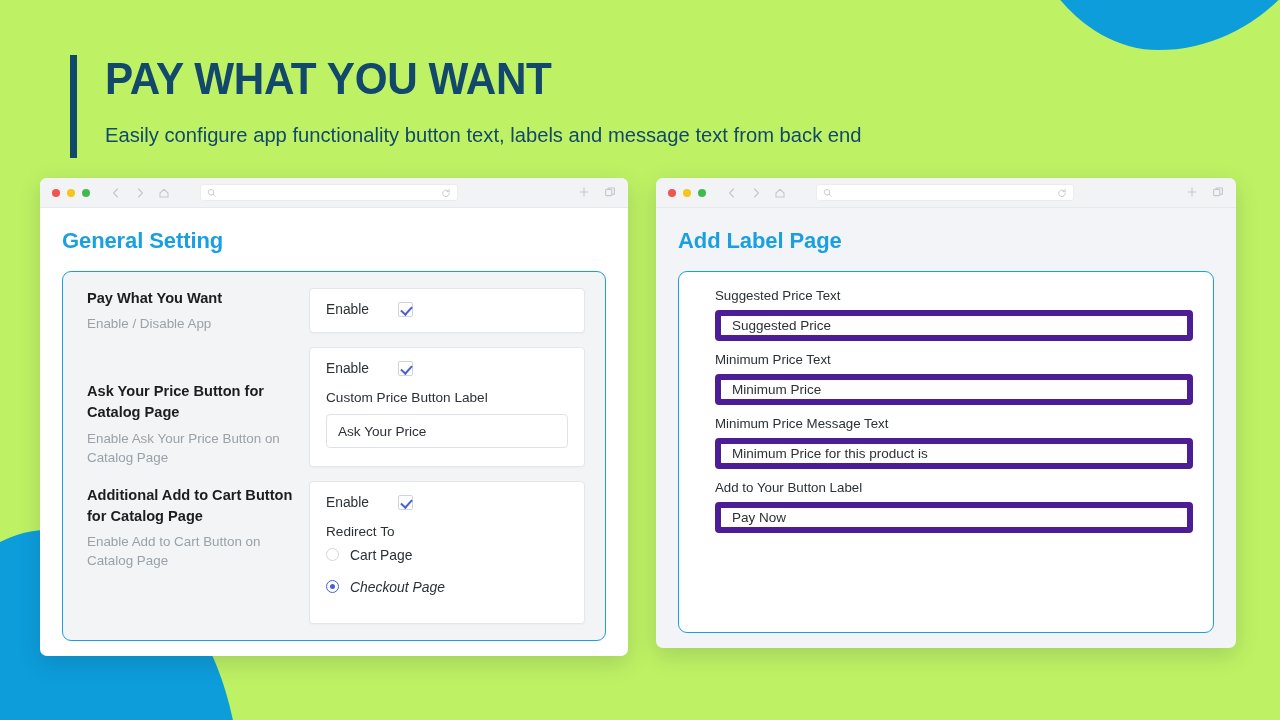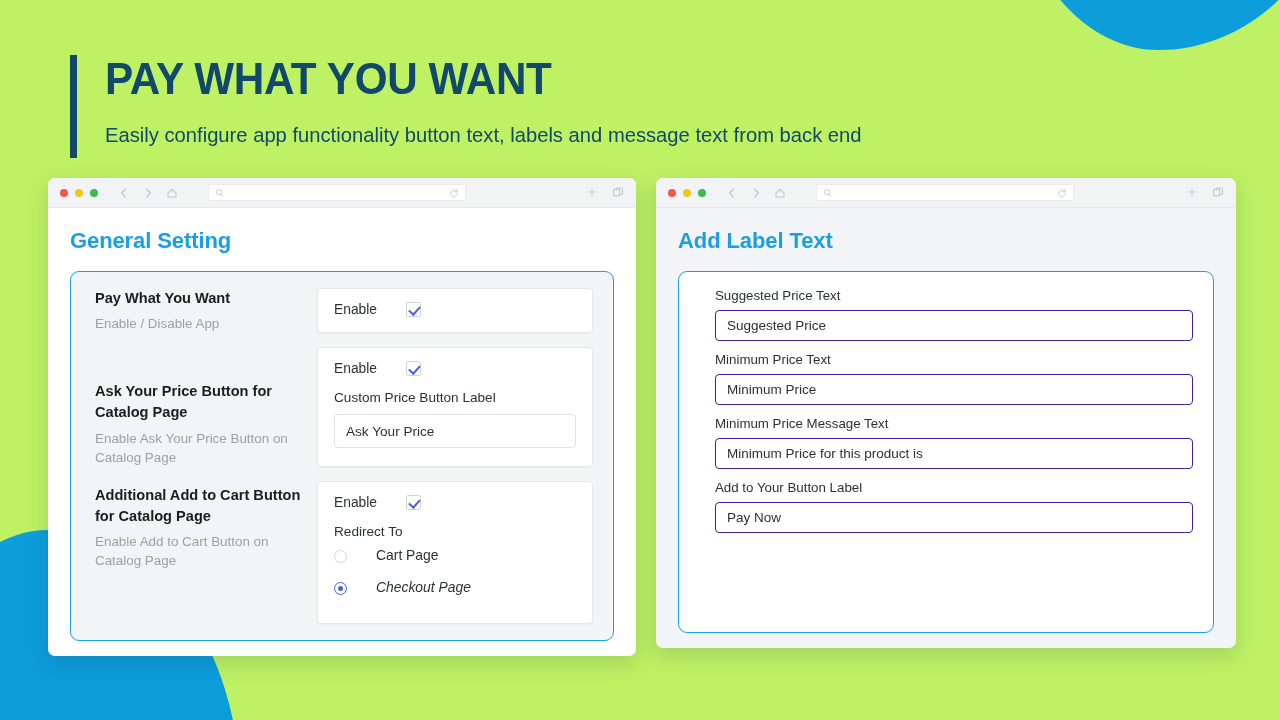--- a/index.html
+++ b/index.html
@@ -79,21 +79,21 @@
   }
 
   
   .browser {
     position: absolute;
     z-index: 4;
     border-radius: 7px;
     overflow: hidden;
     box-shadow: 0 7px 22px rgba(20,40,60,0.17);
   }
-  .browser.left  { left: 48px;  top: 178px; width: 588px; height: 478px; background: #ffffff; }
+  .browser.left  { left: 40px;  top: 178px; width: 588px; height: 478px; background: #ffffff; }
   .browser.right { left: 656px; top: 178px; width: 580px; height: 470px; background: #f2f4f7; }
 
   .chrome {
     height: 30px;
     background: #f1f3f5;
     display: flex;
     align-items: center;
     padding: 0 12px;
     gap: 10px;
     border-bottom: 1px solid #e6e9ec;
@@ -201,21 +201,21 @@
     border: 1px solid #dfe3e7;
     border-radius: 4px;
     background: #ffffff;
     display: flex;
     align-items: center;
     padding: 16px 11px;
     font-size: 13.6px;
     color: #2c3136;
   }
 
-  .radio-line { display: flex; align-items: flex-end; gap: 29px; margin-top: 8px; }
+  .radio-line { display: flex; align-items: center; gap: 11px; margin-top: 8px; }
   .rdo {
     width: 13px; height: 13px;
     border-radius: 50%;
     border: 1px solid #d2d7dc;
     background: #ffffff;
     flex: none;
     position: relative;
   }
   .rdo.on { border-color: #4a5fd4; }
   .rdo.on::after {
@@ -234,21 +234,21 @@
     border-radius: 9px;
     background: #ffffff;
     padding: 16px 20px 18px 36px;
     height: 362px;
   }
   .field { margin-bottom: 11px; }
   .field:last-child { margin-bottom: 0; }
   .field-label { font-size: 13.3px; color: #2c3136; margin-bottom: 7px; }
   .field-input {
     height: 31px;
-    border: 1px solid #4c1d95;
+    border: 6px solid #4c1d95;
     border-radius: 4px;
     display: flex;
     align-items: center;
     padding: 0 11px;
     font-size: 13.5px;
     color: #2c3136;
     background: #ffffff;
   }
 </style>
 </head>
@@ -430,21 +430,21 @@
         <span>
           <svg width="12" height="12" viewBox="0 0 12 12">
               <rect x="1.6" y="3.4" width="6.2" height="6.2" rx="1" fill="none" stroke="currentColor" stroke-width="1.1"></rect>
               <path d="M4.2 3.4 L4.2 2 L10.4 2 L10.4 8.2 L8 8.2" fill="none" stroke="currentColor" stroke-width="1.1" stroke-linejoin="round"></path>
             </svg>
         </span>
       </div>
     </div>
 
     <div class="panel-body">
-      <div class="panel-title">Add Label Text</div>
+      <div class="panel-title">Add Label Page</div>
 
       <div class="labels-box">
 
         <div class="field">
           <div class="field-label">Suggested Price Text</div>
           <div class="field-input">Suggested Price</div>
         </div>
 
         <div class="field">
           <div class="field-label">Minimum Price Text</div>

